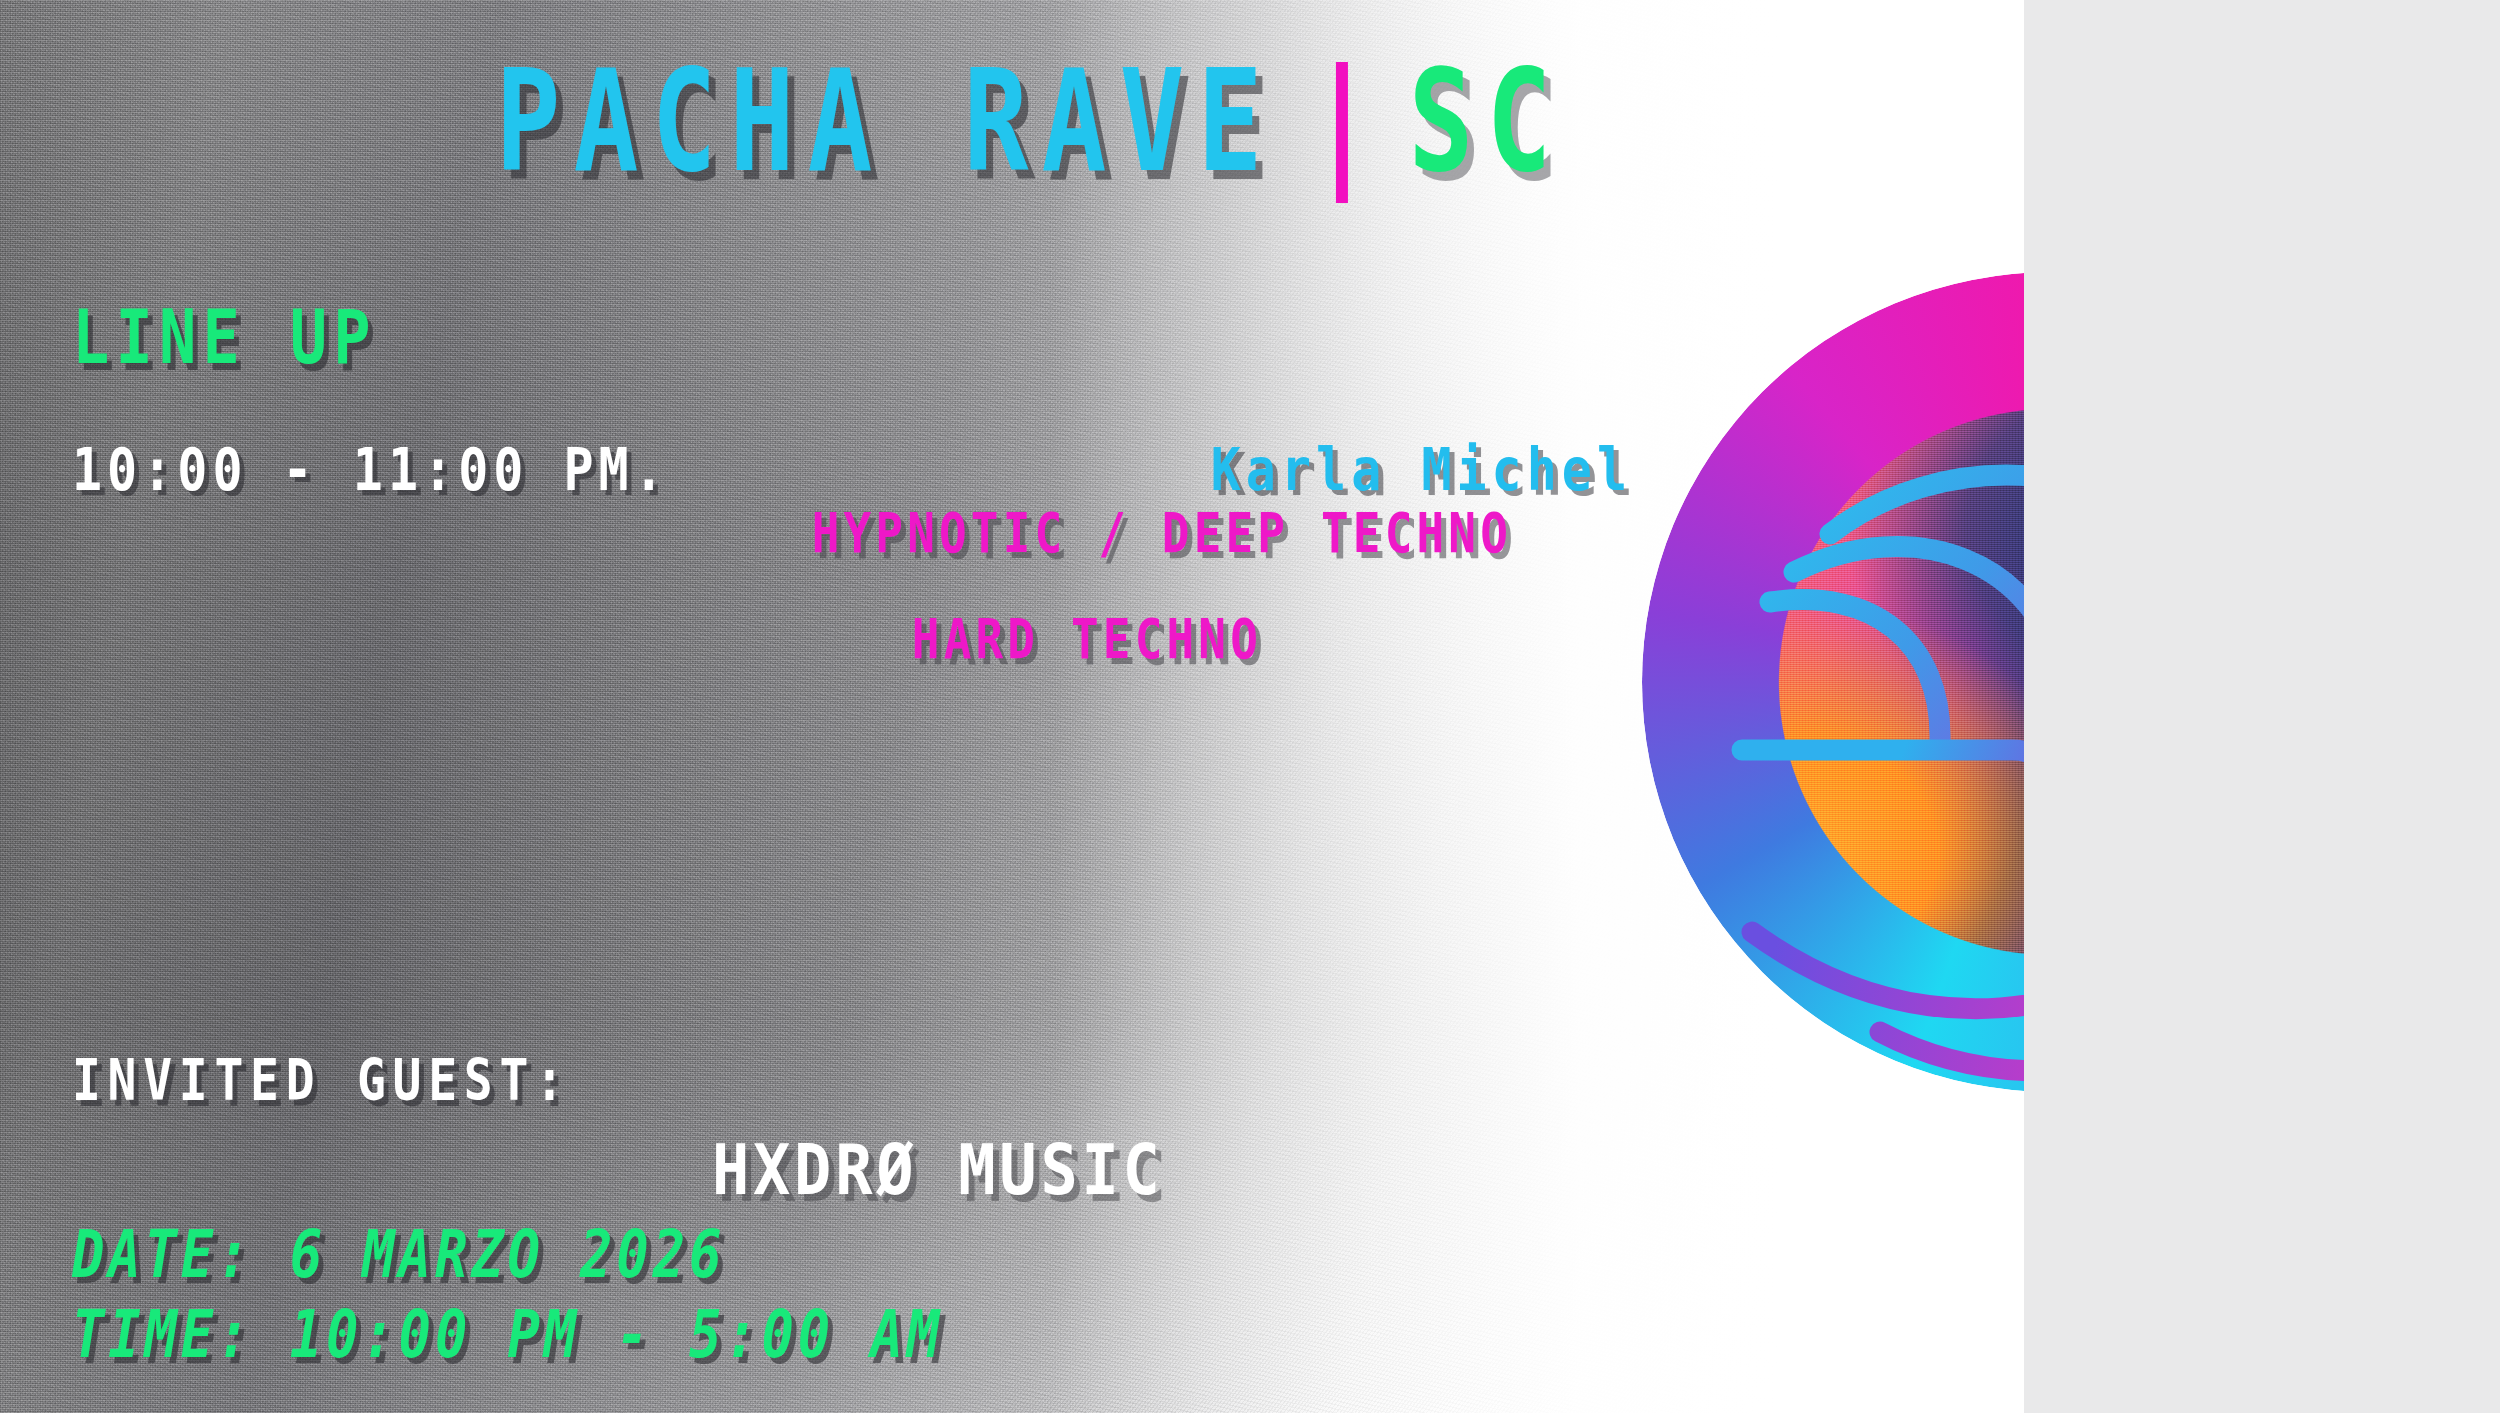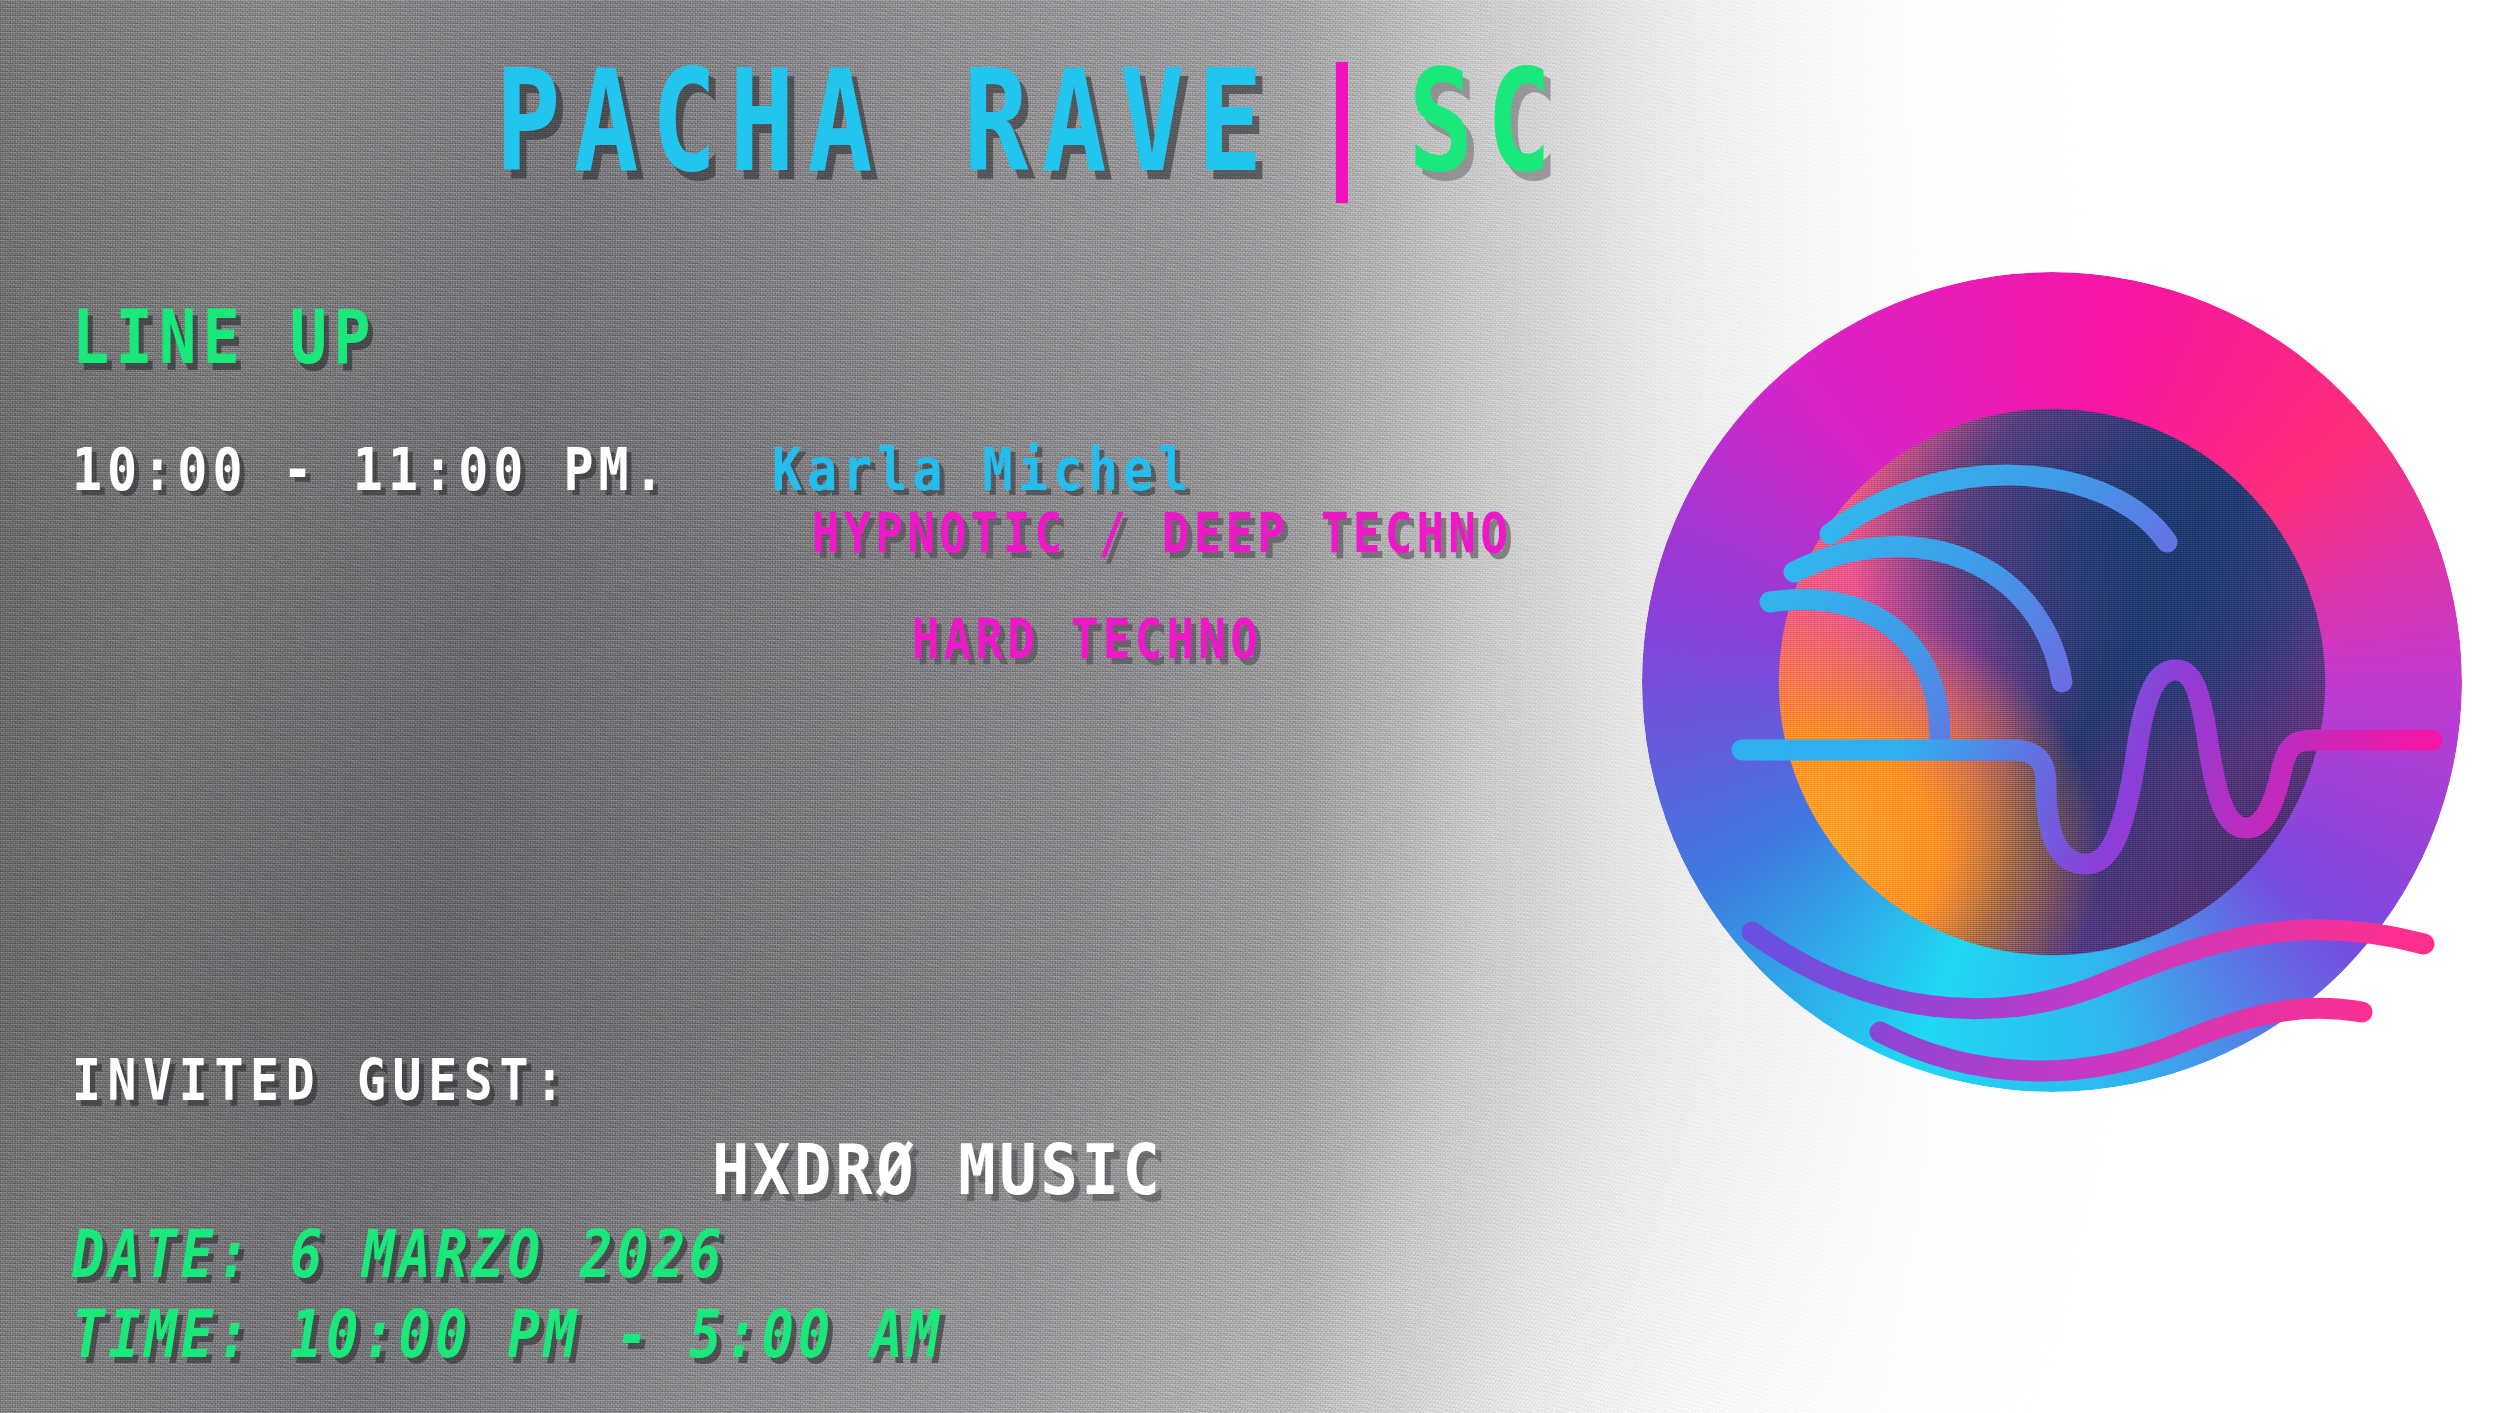--- a/index.html
+++ b/index.html
@@ -2,21 +2,21 @@
 <html><head>
 <meta charset="utf-8">
 <style>
   html,body{margin:0;padding:0;}
   body{
     width:2500px;height:1413px;overflow:hidden;
     font-family:"DejaVu Sans Mono", monospace;
     background:#e9e9ea;
   }
   #flyer{
-    position:relative;width:2500px;height:1413px;overflow:hidden;
+    position:relative;width:2024px;height:1413px;overflow:hidden;
   }
   
   .bg-base{
     position:absolute;inset:0;
     background:
       linear-gradient(100deg,
         #6e6e70 0%,
         #808082 10%,
         #76767a 22%,
         #8a8a8d 34%,
@@ -90,21 +90,21 @@
     font-size:62px;color:#18e97a;letter-spacing:.10em;
     text-shadow:5px 5px 0 rgba(45,45,50,.62);
     transform:scaleY(1.22);transform-origin:top left;
   }
 
   
   #lineup{
     position:absolute;left:72px;top:440px;width:1560px;
   }
   .slot{ position:relative;margin-bottom:60px; }
-  .slot-row{ display:flex;align-items:baseline; }
+  .slot-row{ display:flex;align-items:baseline;justify-content:space-between; }
   .slot-time{
     font-size:50px;color:#ffffff;letter-spacing:.10em;
     text-shadow:5px 5px 0 rgba(40,40,45,.55);
     transform:scaleY(1.18);transform-origin:left top;
   }
   .slot-artist{
     font-size:50px;color:#23bdee;letter-spacing:.10em;
     text-shadow:5px 5px 0 rgba(40,40,45,.50);
     transform:scaleY(1.18);transform-origin:left top;
   }

